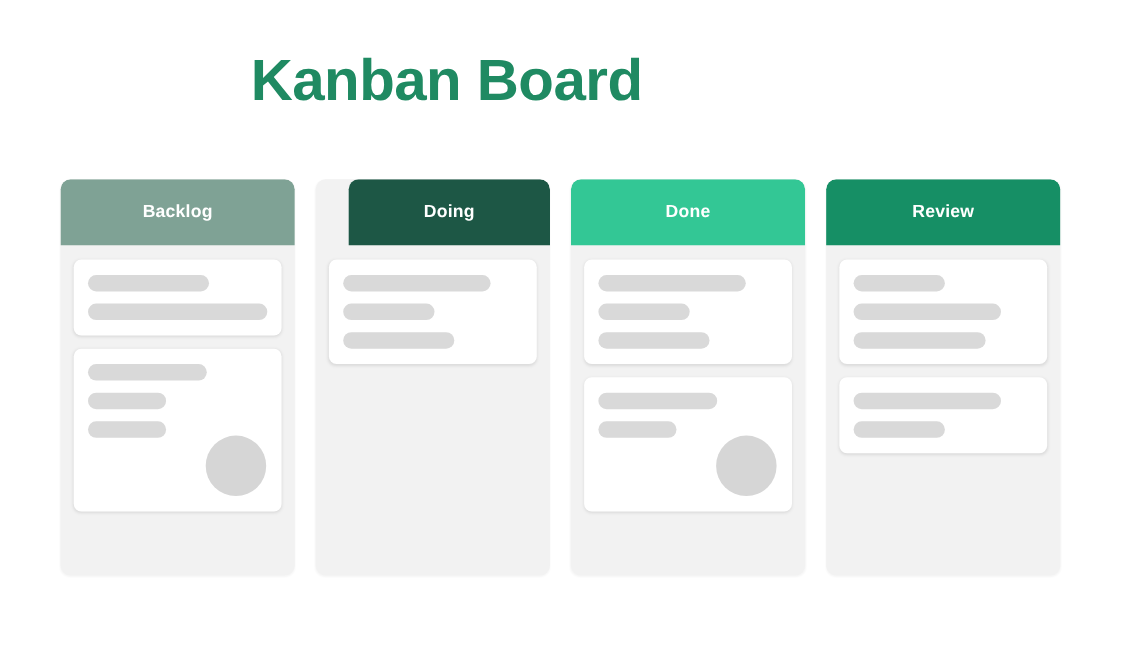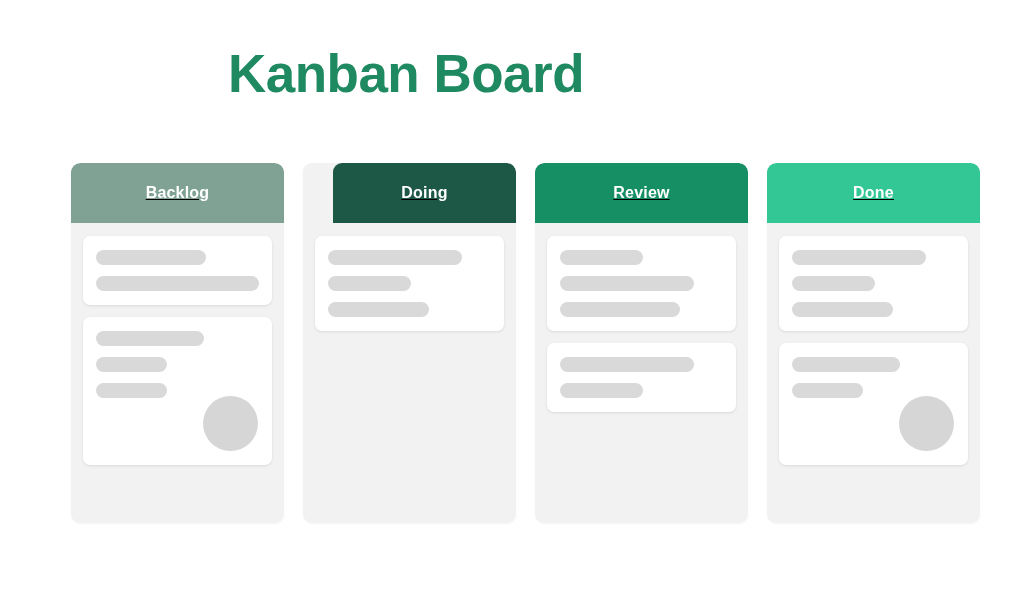--- a/index.html
+++ b/index.html
@@ -28,26 +28,25 @@
     letter-spacing: -0.5px;
     color: #1f8a62;
     line-height: 1.15;
     white-space: nowrap;
   }
 
   
   .board {
     position: absolute;
     top: 163px;
-    left: 71px;
+    left: 55px;
     width: 910px;
     height: 360px;
     display: flex;
     gap: 19px;
-    text-decoration: underline;
   }
 
   .column {
     width: 213px;
     height: 360px;
     border-radius: 9px;
     background: #f2f2f2;
     display: flex;
     flex-direction: column;
     overflow: hidden;
@@ -143,46 +142,46 @@
       </div>
       <div class="column-body">
         <div class="card">
           <div class="bar" style="width: 134px;"></div>
           <div class="bar" style="width: 83px;"></div>
           <div class="bar" style="width: 101px;"></div>
         </div>
       </div>
     </div>
     <div class="column">
-      <div class="column-header" style="background: rgb(22, 143, 101);">
-        <span>Review</span>
-      </div>
-      <div class="column-body">
-        <div class="card">
-          <div class="bar" style="width: 83px;"></div>
-          <div class="bar" style="width: 134px;"></div>
-          <div class="bar" style="width: 120px;"></div>
-        </div>
-        <div class="card">
-          <div class="bar" style="width: 134px;"></div>
-          <div class="bar" style="width: 83px;"></div>
-        </div>
-      </div>
-    </div>
-    <div class="column">
       <div class="column-header" style="background: rgb(51, 199, 149);">
         <span>Done</span>
       </div>
       <div class="column-body">
         <div class="card">
           <div class="bar" style="width: 134px;"></div>
           <div class="bar" style="width: 83px;"></div>
           <div class="bar" style="width: 101px;"></div>
         </div>
         <div class="card has-avatar">
           <div class="bar" style="width: 108px;"></div>
           <div class="bar" style="width: 71px;"></div>
           <div class="avatar-spacer"></div>
           <div class="avatar" style="background: rgb(214, 214, 214);"></div>
         </div>
       </div>
     </div>
+    <div class="column">
+      <div class="column-header" style="background: rgb(22, 143, 101);">
+        <span>Review</span>
+      </div>
+      <div class="column-body">
+        <div class="card">
+          <div class="bar" style="width: 83px;"></div>
+          <div class="bar" style="width: 134px;"></div>
+          <div class="bar" style="width: 120px;"></div>
+        </div>
+        <div class="card">
+          <div class="bar" style="width: 134px;"></div>
+          <div class="bar" style="width: 83px;"></div>
+        </div>
+      </div>
+    </div>
   </div>
 
 </body></html>

